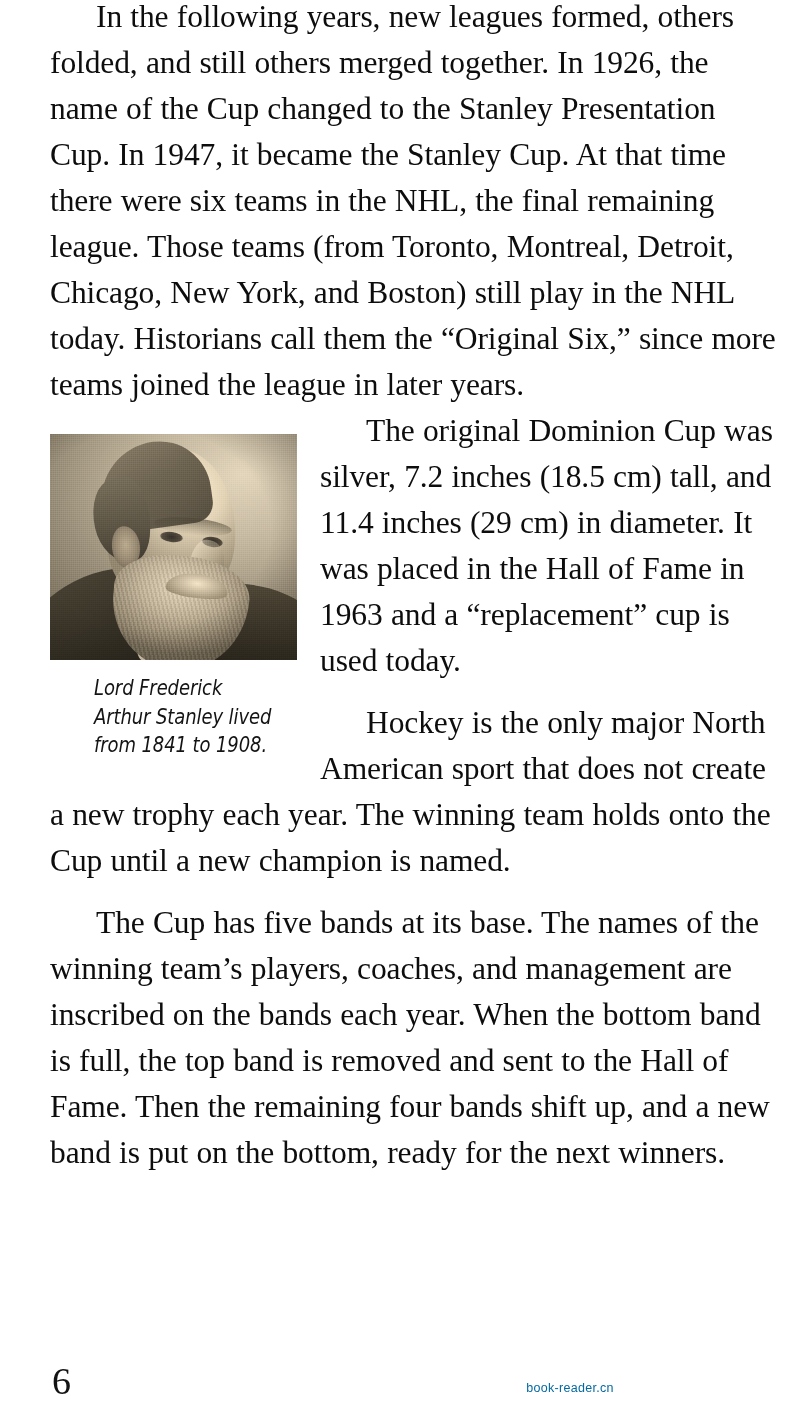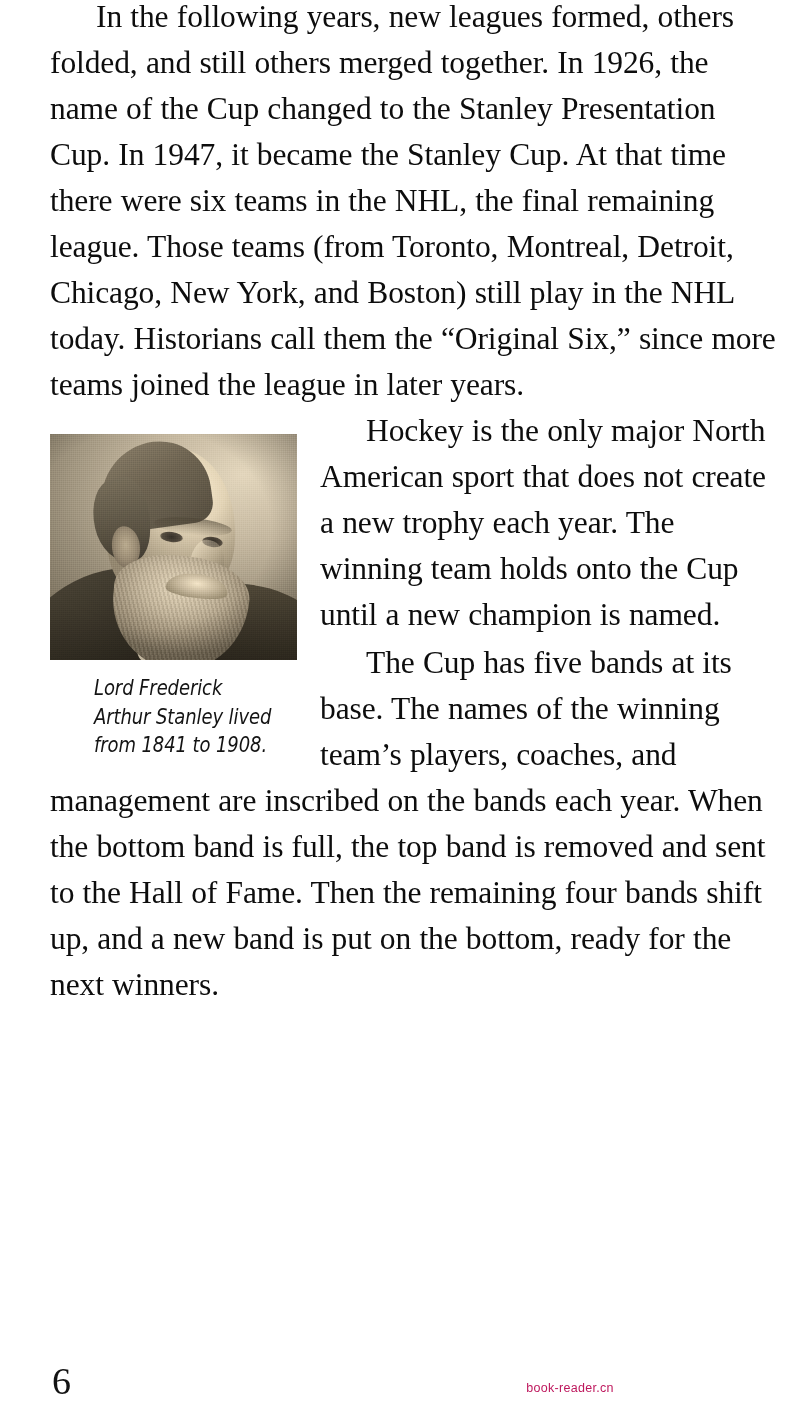--- a/index.html
+++ b/index.html
@@ -34,21 +34,21 @@
   .para {
     font-family: "Liberation Serif", "DejaVu Serif", serif;
     font-size: 31.5px;
     line-height: 46px;
     text-indent: 46px;
     margin: 0;
     letter-spacing: -0.1px;
     word-spacing: 0.5px;
     text-align: left;
   }
-  .para + .para { margin-top: 2px; }
+  .para + .para { margin-top: 16px; }
 
   .para-gap { margin-top: 24px; }
 
   
   .figure {
     float: left;
     width: 248px;
     margin: 26px 22px 4px 0;
     shape-margin: 6px;
     font-style: italic;
@@ -258,21 +258,21 @@
   }
   .watermark {
     position: absolute;
     left: 510px;
     top: 1381px;
     width: 120px;
     text-align: center;
     font-family: "Liberation Sans", sans-serif;
     font-size: 12.5px;
     letter-spacing: 0.3px;
-    color: #be185d;
+    color: #0369a1;
   }
 </style>
 </head>
 <body>
 
 <div class="page">
 
   <div class="content">
 
     <p class="para">In the following years, new leagues formed, others folded, and still others merged together. In 1926, the name of the Cup changed to the Stanley Presentation Cup. In 1947, it became the Stanley Cup. At that time there were six teams in the NHL, the final remaining league. Those teams (from Toronto, Montreal, Detroit, Chicago, New York, and Boston) still play in the NHL today. Historians call them the “Original Six,” since more teams joined the league in later years.</p>
@@ -295,20 +295,21 @@
         <div class="nose"></div>
         <div class="beard"></div>
         <div class="beard-tex"></div>
         <div class="stache"></div>
         <div class="vign"></div>
         <div class="grain"></div>
       </div>
       <div class="caption">Lord Frederick Arthur Stanley lived from 1841 to 1908.</div>
     </div>
 
+    <p class="para">The original Dominion Cup was silver, 7.2 inches (18.5 cm) tall, and 11.4 inches (29 cm) in diameter. It was placed in the Hall of Fame in 1963 and a “replacement” cup is used today.</p>
 
     <p class="para">Hockey is the only major North American sport that does not create a new trophy each year. The winning team holds onto the Cup until a new champion is named.</p>
 
     <p class="para para-gap">The Cup has five bands at its base. The names of the winning team’s players, coaches, and management are inscribed on the bands each year. When the bottom band is full, the top band is removed and sent to the Hall of Fame. Then the remaining four bands shift up, and a new band is put on the bottom, ready for the next winners.</p>
 
   </div>
 
   <div class="page-number">6</div>
   <div class="watermark">book-reader.cn</div>
 

